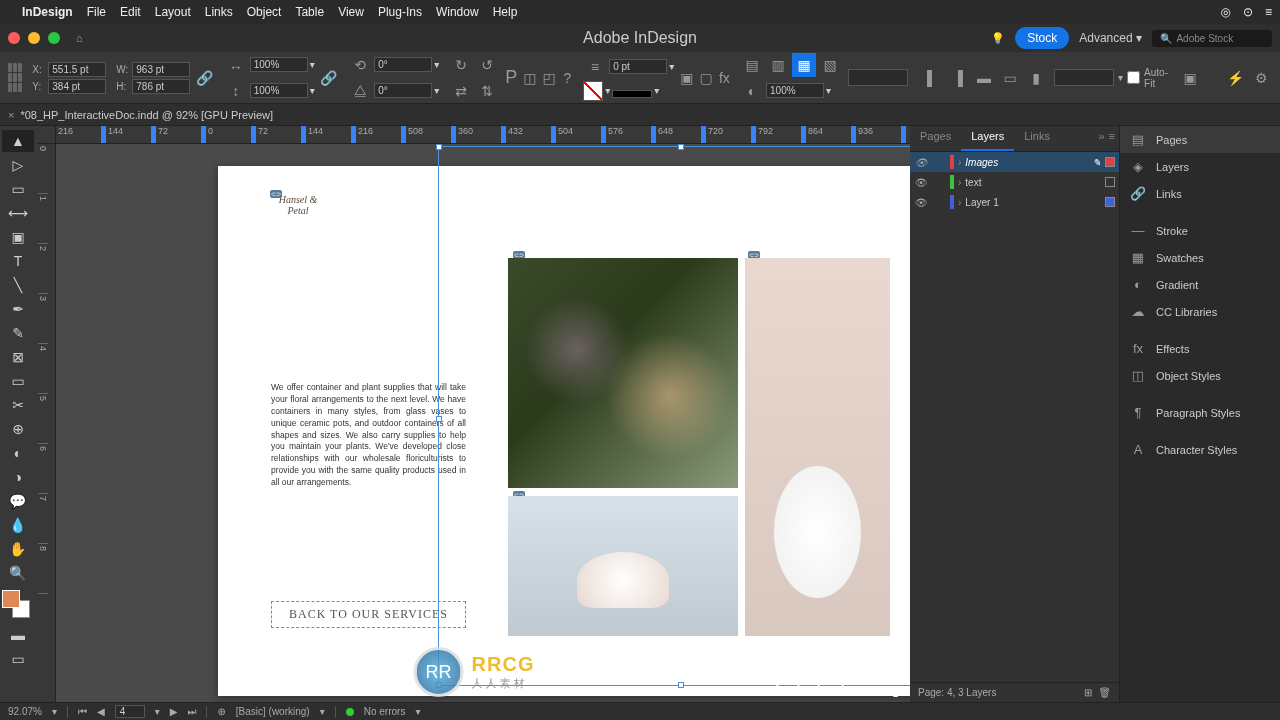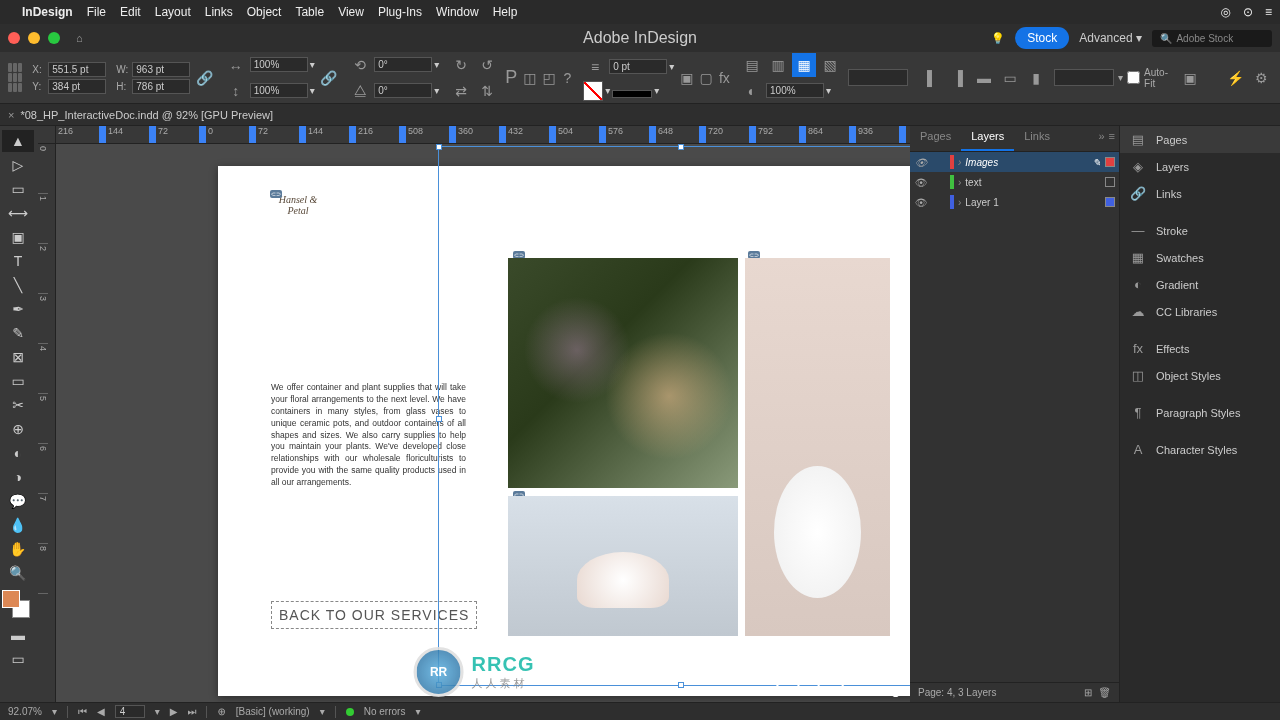--- a/index.html
+++ b/index.html
@@ -41,45 +41,45 @@
 .toolbox { width: 38px; background: #383838; display: flex; flex-direction: column; gap: 2px; padding: 4px 2px; }
 .tool { width: 32px; height: 22px; display: flex; align-items: center; justify-content: center; color: #ccc; font-size: 14px; position: relative; }
 .tool.active { background: #222; }
 .tool-bottom { margin-top: 4px; width: 32px; height: 32px; position: relative; }
 .swatch-pair { position: relative; width: 28px; height: 28px; }
 .swatch-pair .fg { position: absolute; width: 18px; height: 18px; top: 0; left: 0; background: #d85; border: 1px solid #fff; z-index: 2; }
 .swatch-pair .bg { position: absolute; width: 18px; height: 18px; bottom: 0; right: 0; background: #fff; border: 1px solid #888; }
 
 .canvas-area { flex: 1; background: #4a4a4a; position: relative; overflow: hidden; }
 .ruler-h { position: absolute; top: 0; left: 18px; right: 0; height: 18px; background: #383838; display: flex; border-bottom: 1px solid #222; }
-.ruler-h .tick { position: relative; width: 50px; border-right: 7px solid #3b82f6; font-size: 9px; color: #aaa; padding-left: 2px; }
+.ruler-h .tick { position: relative; width: 50px; border-right: 5px solid #3b82f6; font-size: 9px; color: #aaa; padding-left: 2px; }
 .ruler-v { position: absolute; top: 18px; left: 0; width: 18px; bottom: 0; background: #383838; border-right: 1px solid #222; }
 .ruler-v .vtick { height: 50px; border-bottom: 1px solid #666; font-size: 9px; color: #aaa; writing-mode: vertical-lr; padding-top: 2px; }
 .ruler-corner { position: absolute; top: 0; left: 0; width: 18px; height: 18px; background: #383838; border-right: 1px solid #222; border-bottom: 1px solid #222; }
 
 .page { position: absolute; top: 40px; left: 180px; width: 700px; height: 530px; background: #fff; box-shadow: 0 2px 8px rgba(0,0,0,0.4); }
 .logo { position: absolute; top: 28px; left: 55px; width: 50px; height: 50px; font-family: serif; font-style: italic; font-size: 10px; color: #5a4a3a; text-align: center; }
 .heading-bar { position: absolute; top: 130px; left: 0; width: 290px; height: 60px; background: #6b4a36; display: flex; align-items: center; padding-left: 52px; }
 .heading-bar span { color: #fff; font-size: 18px; letter-spacing: 2px; font-weight: 500; }
 .body-text { position: absolute; top: 216px; left: 53px; width: 195px; font-size: 8.5px; color: #333; text-align: justify; line-height: 1.4; }
 .bullets { position: absolute; top: 375px; left: 53px; font-size: 9px; color: #6b4a36; font-style: italic; }
 .bullets div { margin-bottom: 10px; }
-.back-btn { position: absolute; top: 435px; left: 53px; border: 1px dashed #888; padding: 5px 7px; font-size: 14px; color: #555; letter-spacing: 1px; }
+.back-btn { position: absolute; top: 435px; left: 53px; border: 1px dashed #888; padding: 5px 17px; font-size: 12px; color: #555; letter-spacing: 1px; font-family: Liberation Serif, serif; }
 .img1 { position: absolute; top: 92px; left: 290px; width: 230px; height: 230px; background: linear-gradient(135deg, #3a4a2a, #2a3a1a 40%, #5a6a4a 70%, #8a9a7a); }
 .img1::after { content:''; position:absolute; inset:0; background: radial-gradient(circle at 70% 60%, rgba(255,200,150,0.5), transparent 30%), radial-gradient(circle at 30% 40%, rgba(200,150,200,0.4), transparent 25%); }
 .img2 { position: absolute; top: 330px; left: 290px; width: 230px; height: 140px; background: linear-gradient(180deg, #d8e0e8, #c0c8d0); }
 .img2::after { content:''; position:absolute; left:30%; bottom:20%; width:40%; height:40%; background: radial-gradient(circle, #fff, #e8d8d0); border-radius: 50% 50% 20% 20%; }
 .img3 { position: absolute; top: 92px; left: 527px; width: 145px; height: 378px; background: linear-gradient(180deg, #e8d8d0, #d8c8c0); }
 .img3::after { content:''; position:absolute; bottom:10%; left:20%; width:60%; height:35%; background: radial-gradient(ellipse, #fff, #eee); border-radius: 50%; }
 .link-badge { position: absolute; width: 12px; height: 8px; background: #5a7a9a; border-radius: 2px; font-size: 6px; color: #fff; text-align: center; }
 .selection-box { position: absolute; top: 20px; left: 400px; width: 480px; height: 540px; border: 1px solid #4a90d9; pointer-events: none; }
 .sel-handle { position: absolute; width: 6px; height: 6px; background: #fff; border: 1px solid #4a90d9; }
 .footer-wm { position: absolute; bottom: 5px; left: 50%; transform: translateX(-50%); display: flex; align-items: center; gap: 8px; opacity: 0.85; }
-.footer-wm .badge { width: 50px; height: 50px; border-radius: 50%; background: radial-gradient(circle, #5ab0e0, #2a6a9a); display: flex; align-items: center; justify-content: center; color: #fff; font-weight: bold; font-size: 12px; border: 3px solid #ddd; }
-.footer-wm .txt { font-size: 20px; font-weight: 700; color: #14b8a6; letter-spacing: 1px; }
+.footer-wm .badge { width: 50px; height: 50px; border-radius: 50%; background: radial-gradient(circle, #5ab0e0, #2a6a9a); display: flex; align-items: center; justify-content: center; color: #fff; font-weight: normal; font-size: 18px; border: 3px solid #ddd; }
+.footer-wm .txt { font-size: 20px; font-weight: 700; color: #eab308; letter-spacing: 1px; }
 .linkedin-wm { position: absolute; bottom: 5px; right: 10px; font-size: 14px; color: #fff; font-weight: 600; }
 
 .panels { width: 370px; background: #2e2e2e; display: flex; }
 .layers-panel { width: 210px; background: #323232; border-right: 1px solid #222; display: flex; flex-direction: column; }
 .panel-tabs { display: flex; height: 26px; border-bottom: 1px solid #222; }
 .panel-tab { padding: 4px 10px; font-size: 11px; color: #888; }
 .panel-tab.active { color: #fff; border-bottom: 2px solid #1473e6; }
 .panel-tab-icons { margin-left: auto; display: flex; gap: 4px; padding: 4px; color: #888; }
 .layer-row { display: flex; align-items: center; height: 20px; font-size: 10px; padding: 0 4px; gap: 4px; }
 .layer-row.sel { background: #2a4a6a; color: #fff; font-style: italic; }

